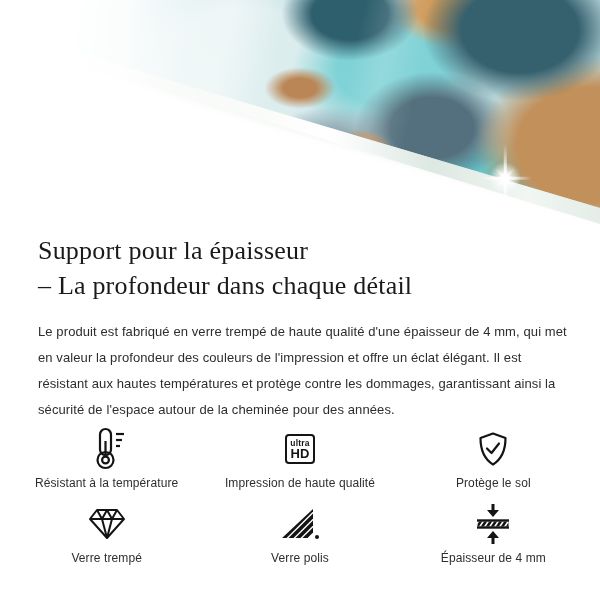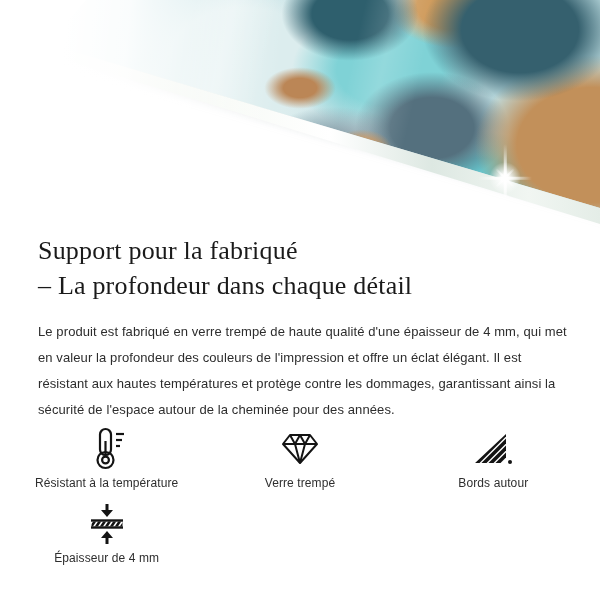--- a/index.html
+++ b/index.html
@@ -111,21 +111,21 @@
     <div class="sparkle">
       <div class="glow"></div>
         <div class="ray-v"></div>
         <div class="ray-h"></div>
       <div class="ray-d1"></div>
         <div class="ray-d2"></div>
     </div>
   </div>
 
   <h1 class="title">
-    <span>Support pour la fabriqué</span>
+    <span>Support pour la épaisseur</span>
     <span>– La profondeur dans chaque détail</span>
   </h1>
 
   <p class="description">Le produit est fabriqué en verre trempé de haute qualité d'une épaisseur de 4 mm, qui met en valeur la profondeur des couleurs de l'impression et offre un éclat élégant. Il est résistant aux hautes températures et protège contre les dommages, garantissant ainsi la sécurité de l'espace autour de la cheminée pour des années.</p>
 
   <div class="features">
 
     <div class="feature">
       <div class="icon-box">
         <svg width="44" height="44" viewBox="0 0 44 44" fill="none" stroke="#141414" stroke-width="2.2">
@@ -134,21 +134,39 @@
           <circle cx="20.5" cy="33" r="3.4"></circle>
           <line x1="20.5" y1="14" x2="20.5" y2="27"></line>
           <line x1="31" y1="7" x2="39" y2="7"></line>
           <line x1="31" y1="13" x2="37" y2="13"></line>
           <line x1="31" y1="19" x2="35" y2="19"></line>
         </svg>
       </div>
       <div class="feature-label">Résistant à la température</div>
     </div>
 
-
+    <div class="feature">
+      <div class="icon-box">
+        <div class="uhd-box">
+          <div class="uhd-top">ultra</div>
+          <div class="uhd-bottom">HD</div>
+        </div>
+      </div>
+      <div class="feature-label">Impression de haute qualité</div>
+    </div>
+
+    <div class="feature">
+      <div class="icon-box">
+        <svg width="34" height="36" viewBox="0 0 34 36" fill="none" stroke="#141414" stroke-width="2.2" stroke-linejoin="round" stroke-linecap="round">
+          <path d="M17 2.5 L29.5 7 C29.5 19 25 28.5 17 33.5 C9 28.5 4.5 19 4.5 7 Z"></path>
+          <polyline points="11,17.5 15.5,22 23,12.5"></polyline>
+        </svg>
+      </div>
+      <div class="feature-label">Protège le sol</div>
+    </div>
 
     <div class="feature">
       <div class="icon-box">
         <svg width="38" height="32" viewBox="0 0 38 32" fill="none" stroke="#141414" stroke-width="2" stroke-linejoin="round">
           <path d="M9 2 L29 2 L36 11 L19 30 L2 11 Z"></path>
           <line x1="2" y1="11" x2="36" y2="11"></line>
           <polyline points="9,2 14,11 19,30"></polyline>
           <polyline points="29,2 24,11 19,30"></polyline>
           <line x1="19" y1="2" x2="14" y2="11"></line>
           <line x1="19" y1="2" x2="24" y2="11"></line>
@@ -169,21 +187,21 @@
             <line x1="-14" y1="34" x2="20" y2="0"></line>
             <line x1="-7" y1="34" x2="27" y2="0"></line>
             <line x1="0" y1="34" x2="34" y2="0"></line>
             <line x1="7" y1="34" x2="41" y2="0"></line>
             <line x1="14" y1="34" x2="48" y2="0"></line>
             <line x1="21" y1="34" x2="55" y2="0"></line>
           </g>
           <circle cx="37" cy="29" r="2" fill="#141414"></circle>
         </svg>
       </div>
-      <div class="feature-label">Bords autour</div>
+      <div class="feature-label">Verre polis</div>
     </div>
 
     <div class="feature">
       <div class="icon-box">
         <svg width="36" height="40" viewBox="0 0 36 40">
           <rect x="16.5" y="0" width="3" height="7" fill="#141414"></rect>
           <polygon points="12,6 24,6 18,13" fill="#141414"></polygon>
           <line x1="2" y1="16.5" x2="34" y2="16.5" stroke="#141414" stroke-width="2.4"></line>
           <line x1="2" y1="23.5" x2="34" y2="23.5" stroke="#141414" stroke-width="2.4"></line>
           <defs>

